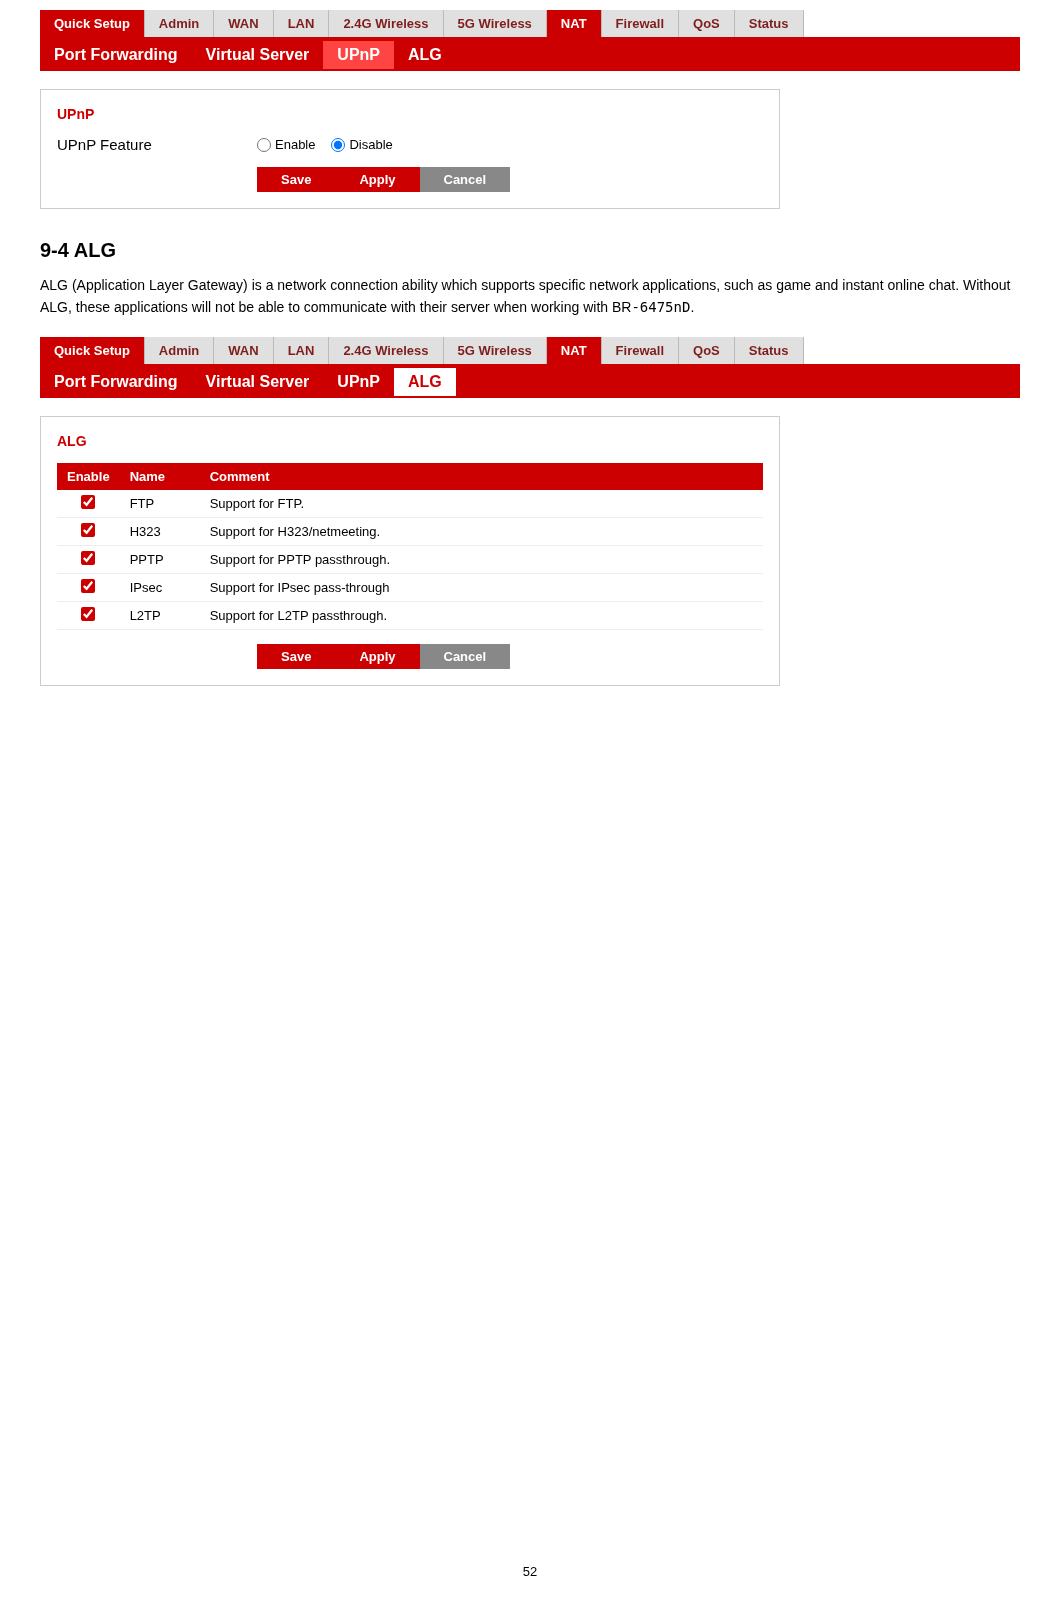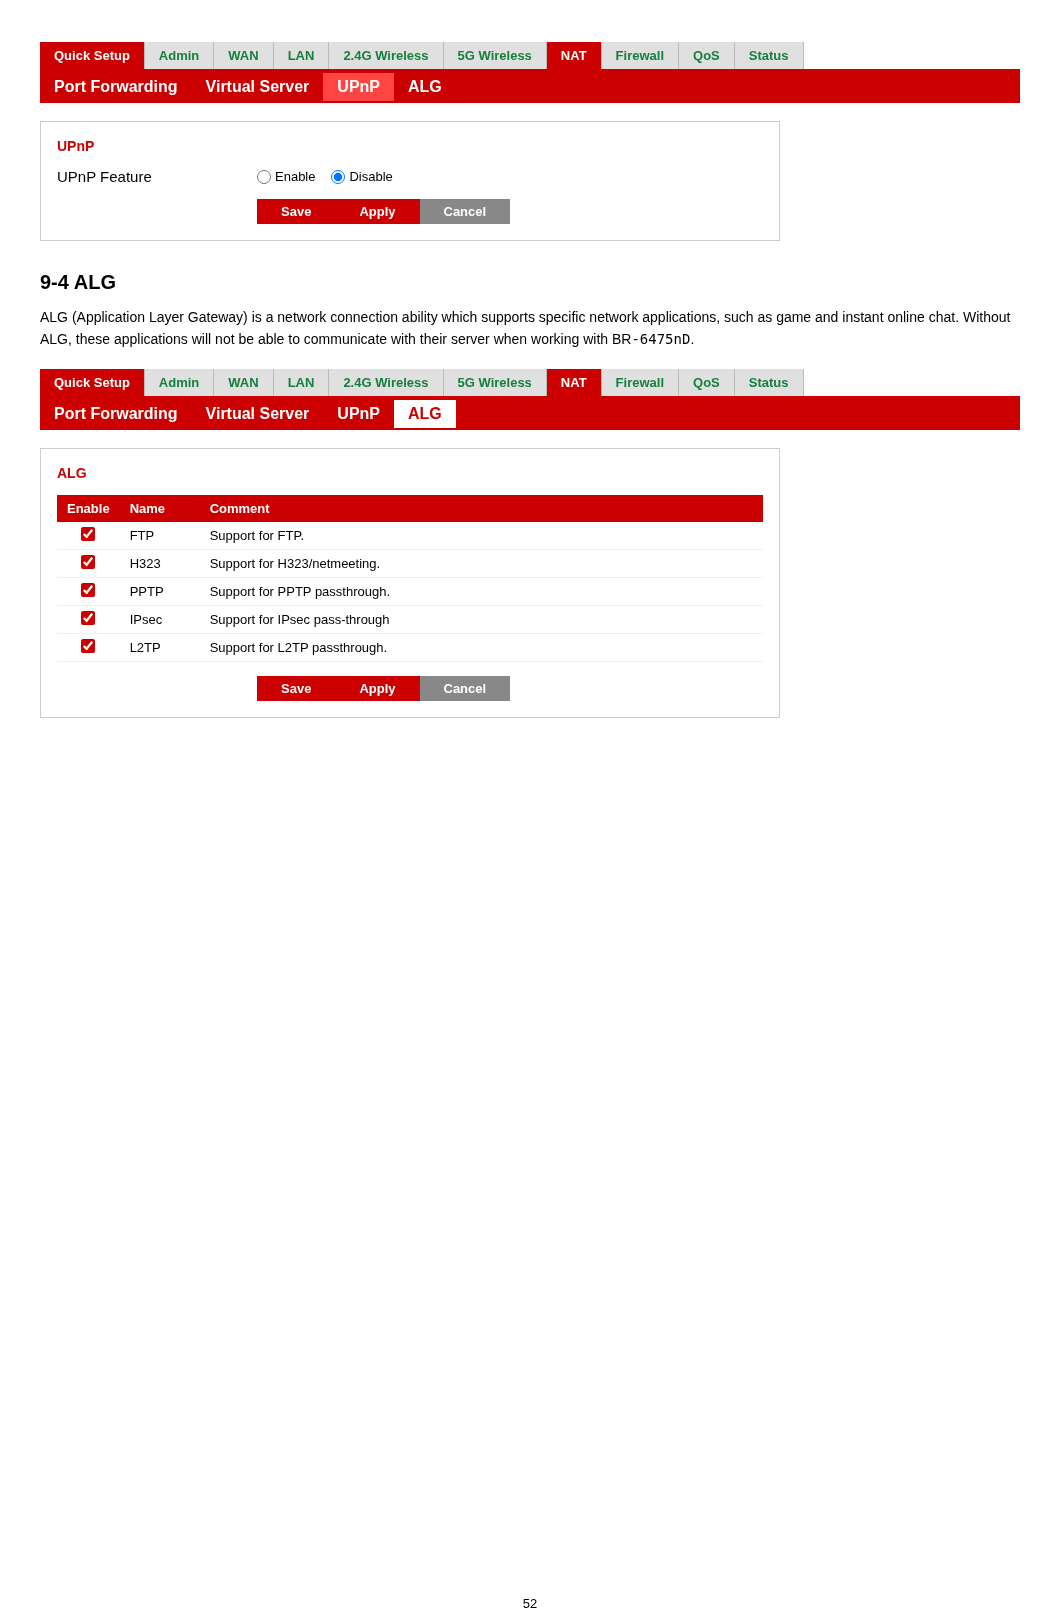--- a/index.html
+++ b/index.html
@@ -16,21 +16,21 @@
     
     .top-nav {
       display: flex;
       background: #fff;
       border-bottom: 2px solid #cc0000;
     }
     .top-nav .nav-item {
       padding: 6px 14px;
       font-size: 13px;
       font-weight: bold;
-      color: #15803d;
+      color: #7f1d1d;
       background: #e0e0e0;
       border-right: 1px solid #bbb;
       cursor: pointer;
       white-space: nowrap;
     }
     .top-nav .nav-item.active {
       background: #cc0000;
       color: #fff;
     }
     .top-nav .nav-item:first-child {
@@ -58,21 +58,20 @@
       color: #fff;
     }
     .sub-nav .sub-item.active-alt {
       background: #fff;
       color: #cc0000;
     }
 
     
     .main-content {
       padding: 36px 40px;
-      margin-top: 32px;
     }
 
     
     .section-box {
       border: 1px solid #ccc;
       margin: 10px 0;
       padding: 16px;
       background: #fff;
       max-width: 740px;
     }

